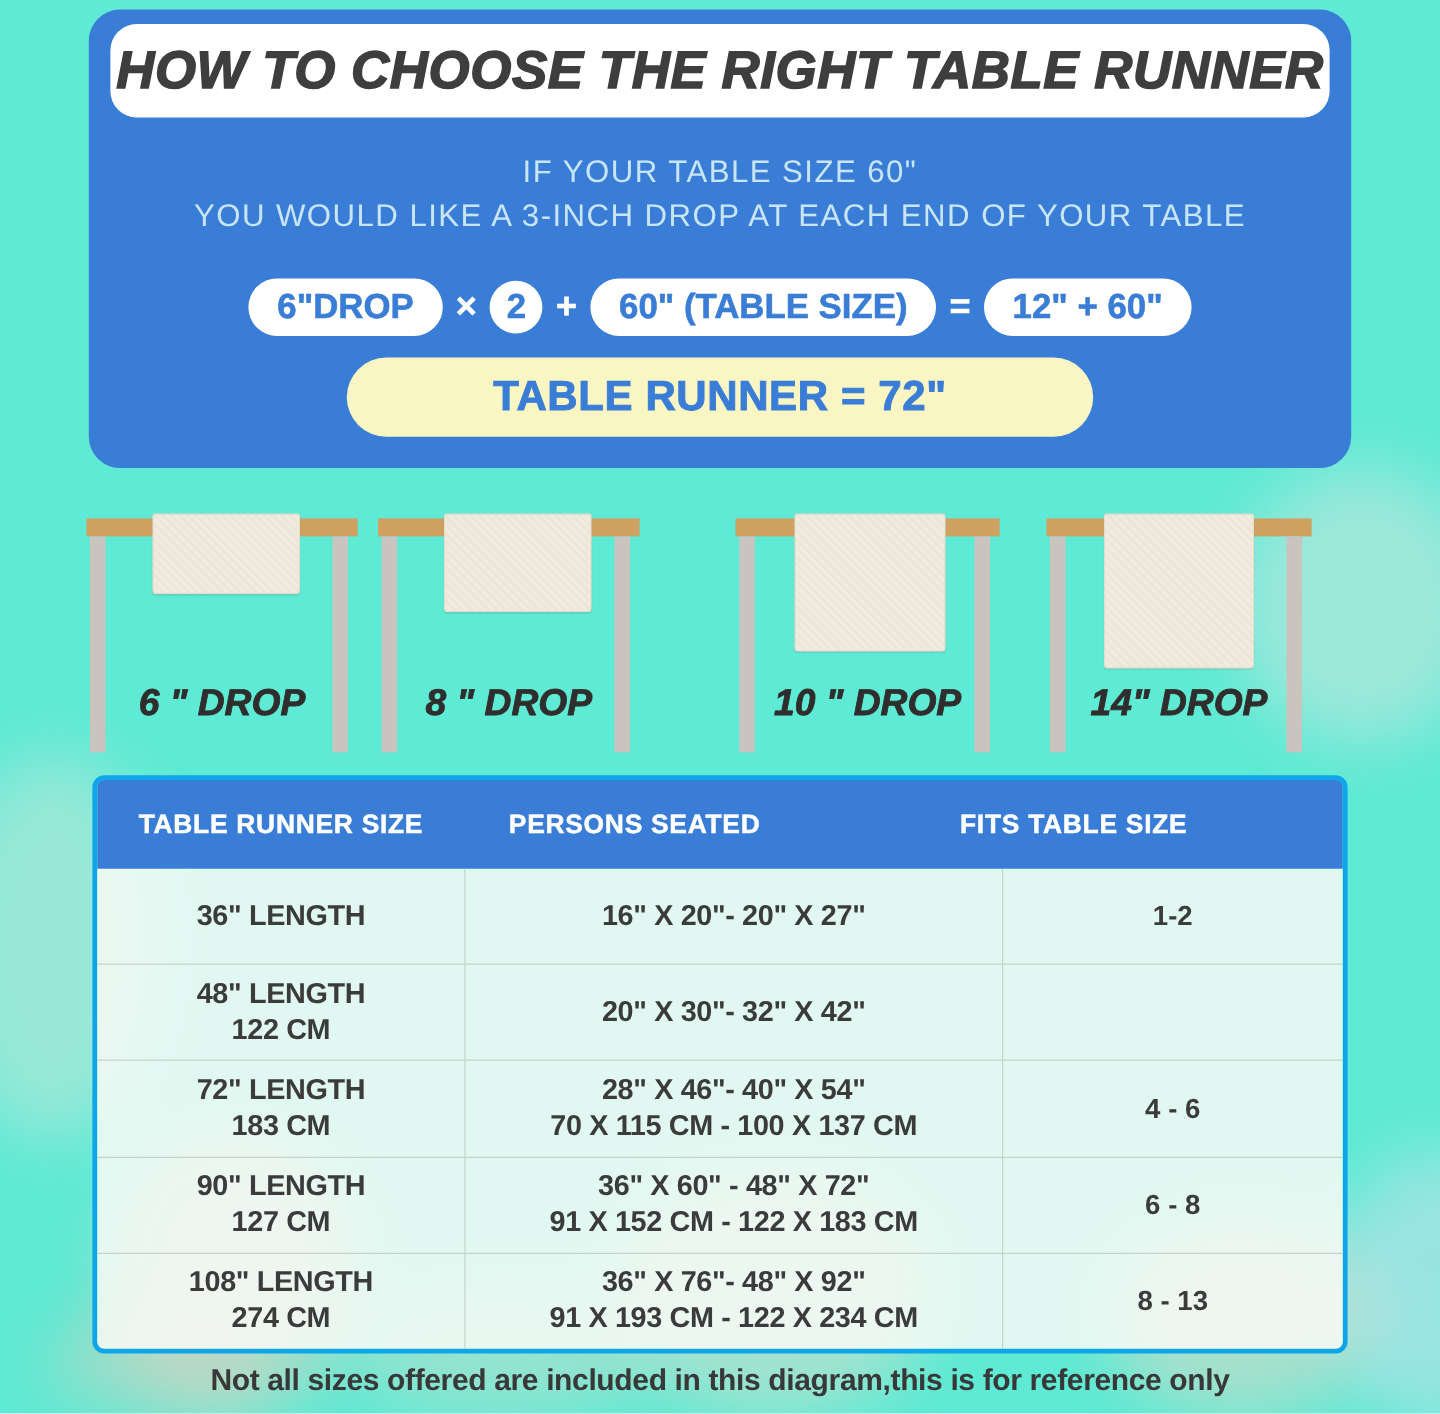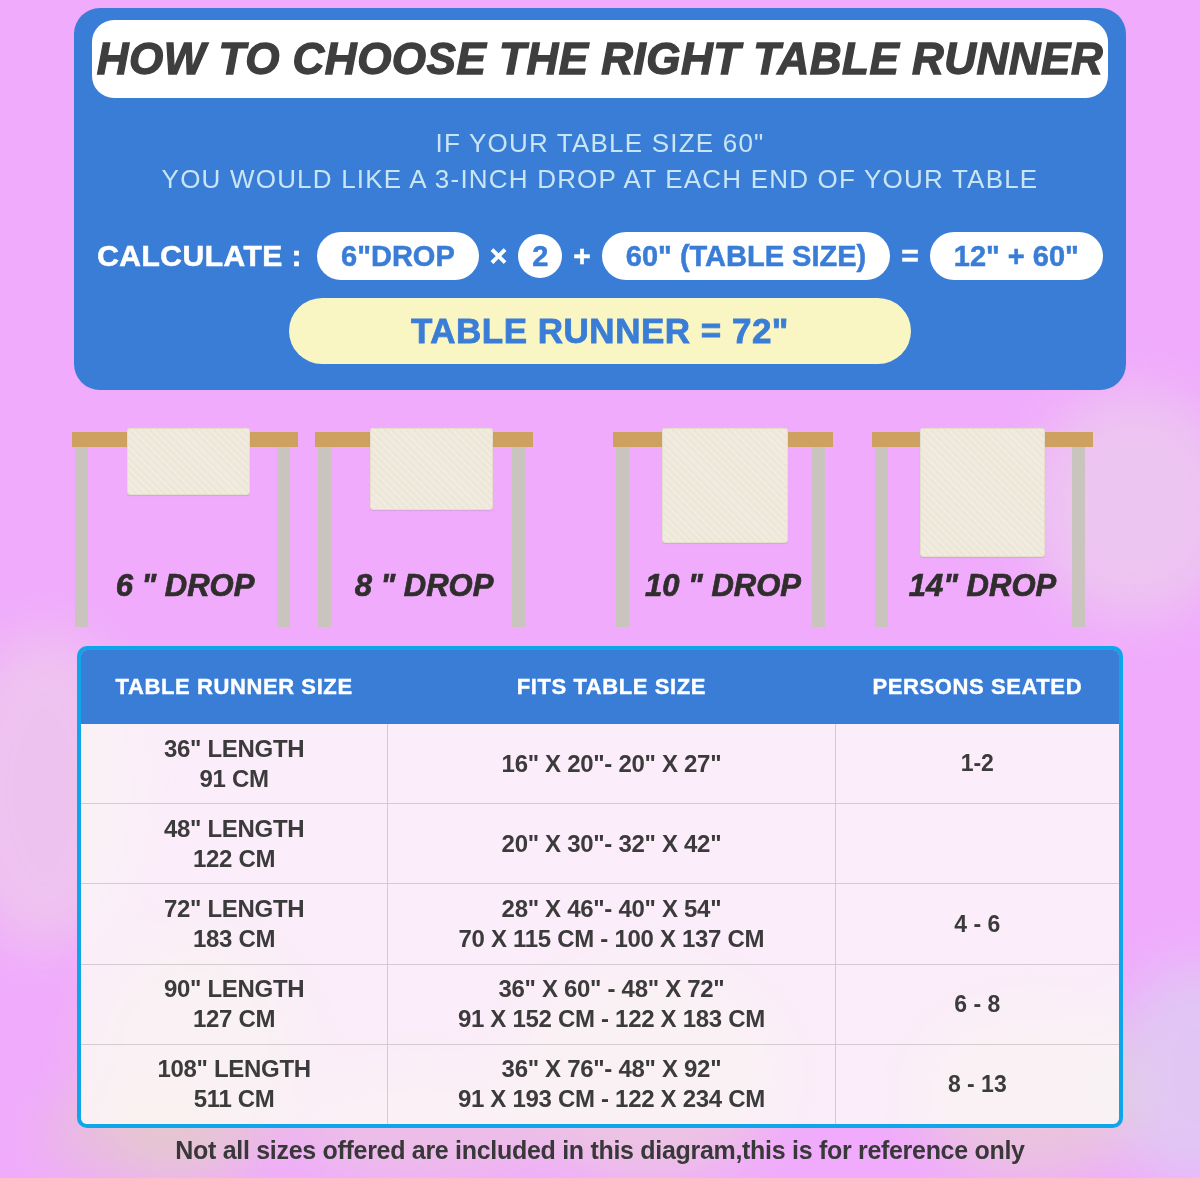--- a/index.html
+++ b/index.html
@@ -4,21 +4,21 @@
 <style>
   * { margin: 0; padding: 0; box-sizing: border-box; }
   html, body { background: #ffffff; }
   body { font-family: "Liberation Sans", sans-serif; }
 
   #page {
     position: relative;
     width: 1200px;
     height: 1178px;
     margin: 0 auto;
-    background: #f0abfc;
+    background: #5eead4;
     overflow: hidden;
   }
 
   
   .blob { position: absolute; border-radius: 50%; filter: blur(26px); }
   .blob.b1 { left: 90px;  top: 940px;  width: 210px; height: 240px; background: #E3D4C2; opacity: .55; }
   .blob.b2 { left: 510px; top: 970px;  width: 270px; height: 210px; background: #E8DCCB; opacity: .50; }
   .blob.b3 { left: 920px; top: 1010px; width: 230px; height: 170px; background: #E5D8C6; opacity: .55; }
   .blob.b4 { left: 1110px;top: 960px;  width: 170px; height: 230px; background: #D3E0EE; opacity: .50; }
   .blob.b5 { left: -50px; top: 630px;  width: 190px; height: 320px; background: #EDE6DE; opacity: .40; }
@@ -195,21 +195,20 @@
 
   <div class="hero">
     <div class="title-box">
       <div class="title">HOW TO CHOOSE THE RIGHT TABLE RUNNER</div>
     </div>
 
     <div class="subtitle line1">IF YOUR TABLE SIZE 60"</div>
     <div class="subtitle line2">YOU WOULD LIKE A 3-INCH DROP AT EACH END OF YOUR TABLE</div>
 
     <div class="calc-row">
-      <span class="calc-label">CALCULATE :</span>
       <span class="pill">6"DROP</span>
       <span class="operator">×</span>
       <span class="circle">2</span>
       <span class="operator">+</span>
       <span class="pill">60" (TABLE SIZE)</span>
       <span class="operator">=</span>
       <span class="pill">12" + 60"</span>
     </div>
 
     <div class="result-banner">
@@ -242,29 +241,28 @@
     <div class="tabletop"></div>
     <div class="leg left"></div>
     <div class="leg right"></div>
     <div class="runner"></div>
     <div class="drop-label">14" DROP</div>
   </div>
 
   <div class="size-table">
     <div class="st-header">
       <div class="hcell col1">TABLE RUNNER SIZE</div>
+      <div class="hcell col3">PERSONS SEATED</div>
       <div class="hcell col2">FITS TABLE SIZE</div>
-      <div class="hcell col3">PERSONS SEATED</div>
     </div>
     <div class="st-body">
 
       <div class="st-row">
         <div class="col1">
           <div class="cell-line">36" LENGTH</div>
-          <div class="cell-line">91 CM</div>
         </div>
         <div class="col2">
           <div class="cell-line">16" X 20"- 20" X 27"</div>
         </div>
         <div class="col3">
           <div class="persons">1-2</div>
         </div>
       </div>
 
       <div class="st-row">
@@ -301,21 +299,21 @@
           <div class="cell-line">91 X 152 CM - 122 X 183 CM</div>
         </div>
         <div class="col3">
           <div class="persons">6 - 8</div>
         </div>
       </div>
 
       <div class="st-row">
         <div class="col1">
           <div class="cell-line">108" LENGTH</div>
-          <div class="cell-line">511 CM</div>
+          <div class="cell-line">274 CM</div>
         </div>
         <div class="col2">
           <div class="cell-line">36" X 76"- 48" X 92"</div>
           <div class="cell-line">91 X 193 CM - 122 X 234 CM</div>
         </div>
         <div class="col3">
           <div class="persons">8 - 13</div>
         </div>
       </div>
 

